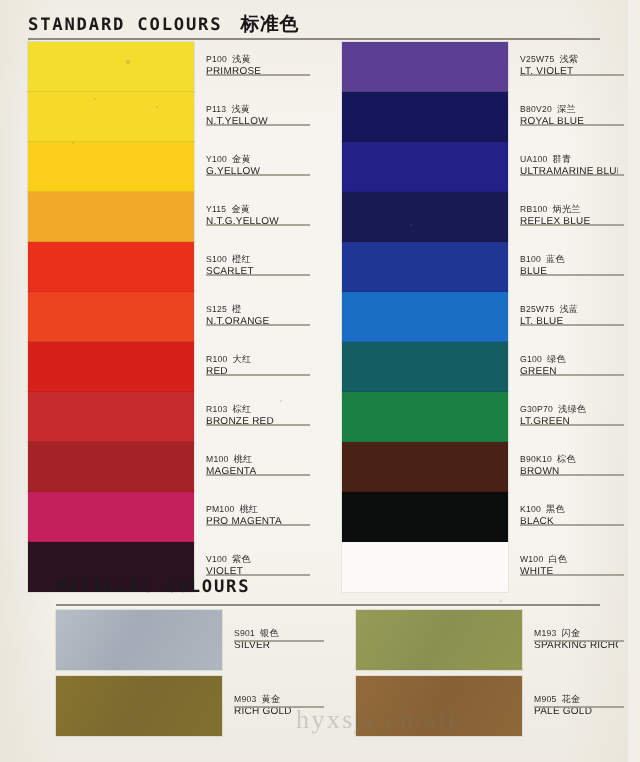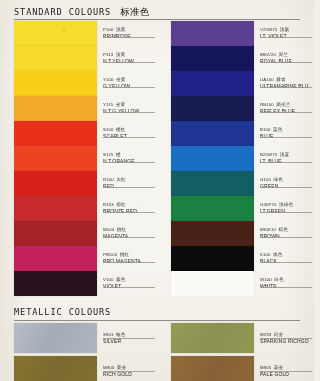--- a/index.html
+++ b/index.html
@@ -34,28 +34,28 @@
   .section-header {
     display: flex;
     align-items: baseline;
     gap: 9px;
     padding-left: 14px;
     margin-bottom: 3px;
   }
   .section-title {
     font-family: "DejaVu Sans Mono", monospace;
     font-size: 8.6px;
-    font-weight: normal;
+    font-weight: bold;
     letter-spacing: 0.9px;
     color: #1a1a1a;
     white-space: nowrap;
   }
   .section-title-cn {
     font-size: 9.4px;
-    font-weight: normal;
+    font-weight: bold;
     color: #161616;
     letter-spacing: 0.4px;
     white-space: nowrap;
     text-align: right;
   }
 
   .rule {
     position: absolute;
     height: 1px;
     background: #6d6a63;
@@ -364,21 +364,21 @@
             <div class="meta-line1"><span>W100</span><span class="meta-cn">白色</span></div>
             <div class="meta-line2">WHITE</div>
             <div class="meta-underline"></div>
           </div>
         </div>
 
       </div>
     </div>
   </div>
 
-  <div class="section" style="top:307px;">
+  <div class="section" style="top:289px;margin-left:14px;">
     <div class="section-header">
       <span class="section-title">METALLIC COLOURS</span>
     </div>
     <div class="rule" style="left:14px;right:14px;top:13px;"></div>
 
     <div class="cols" style="top:16px;">
       <div class="col">
 
         <div class="row">
           <div class="swatch metal" style="background:linear-gradient(120deg,#b6bec8 0%,#a3abb6 45%,#aeb6c0 100%);"></div>
@@ -417,20 +417,21 @@
             <div class="meta-line1"><span>M905</span><span class="meta-cn">花金</span></div>
             <div class="meta-line2">PALE GOLD</div>
             <div class="meta-underline" style="bottom:6px;"></div>
           </div>
         </div>
 
       </div>
     </div>
   </div>
 
+  <div class="watermark">hyxsjs.cn.ali</div>
 
   <div class="speck" style="left:63px;top:30px;width:1.5px;height:1.5px;"></div>
   <div class="speck" style="left:47px;top:49px;width:1.2px;height:1.2px;"></div>
   <div class="speck" style="left:78px;top:53px;width:1px;height:1px;"></div>
   <div class="speck" style="left:36px;top:71px;width:1.4px;height:1.4px;"></div>
   <div class="speck" style="left:205px;top:112px;width:1.2px;height:1.2px;"></div>
   <div class="speck" style="left:140px;top:200px;width:1px;height:1px;"></div>
   <div class="speck" style="left:250px;top:300px;width:1.3px;height:1.3px;"></div>
 
 </div>

